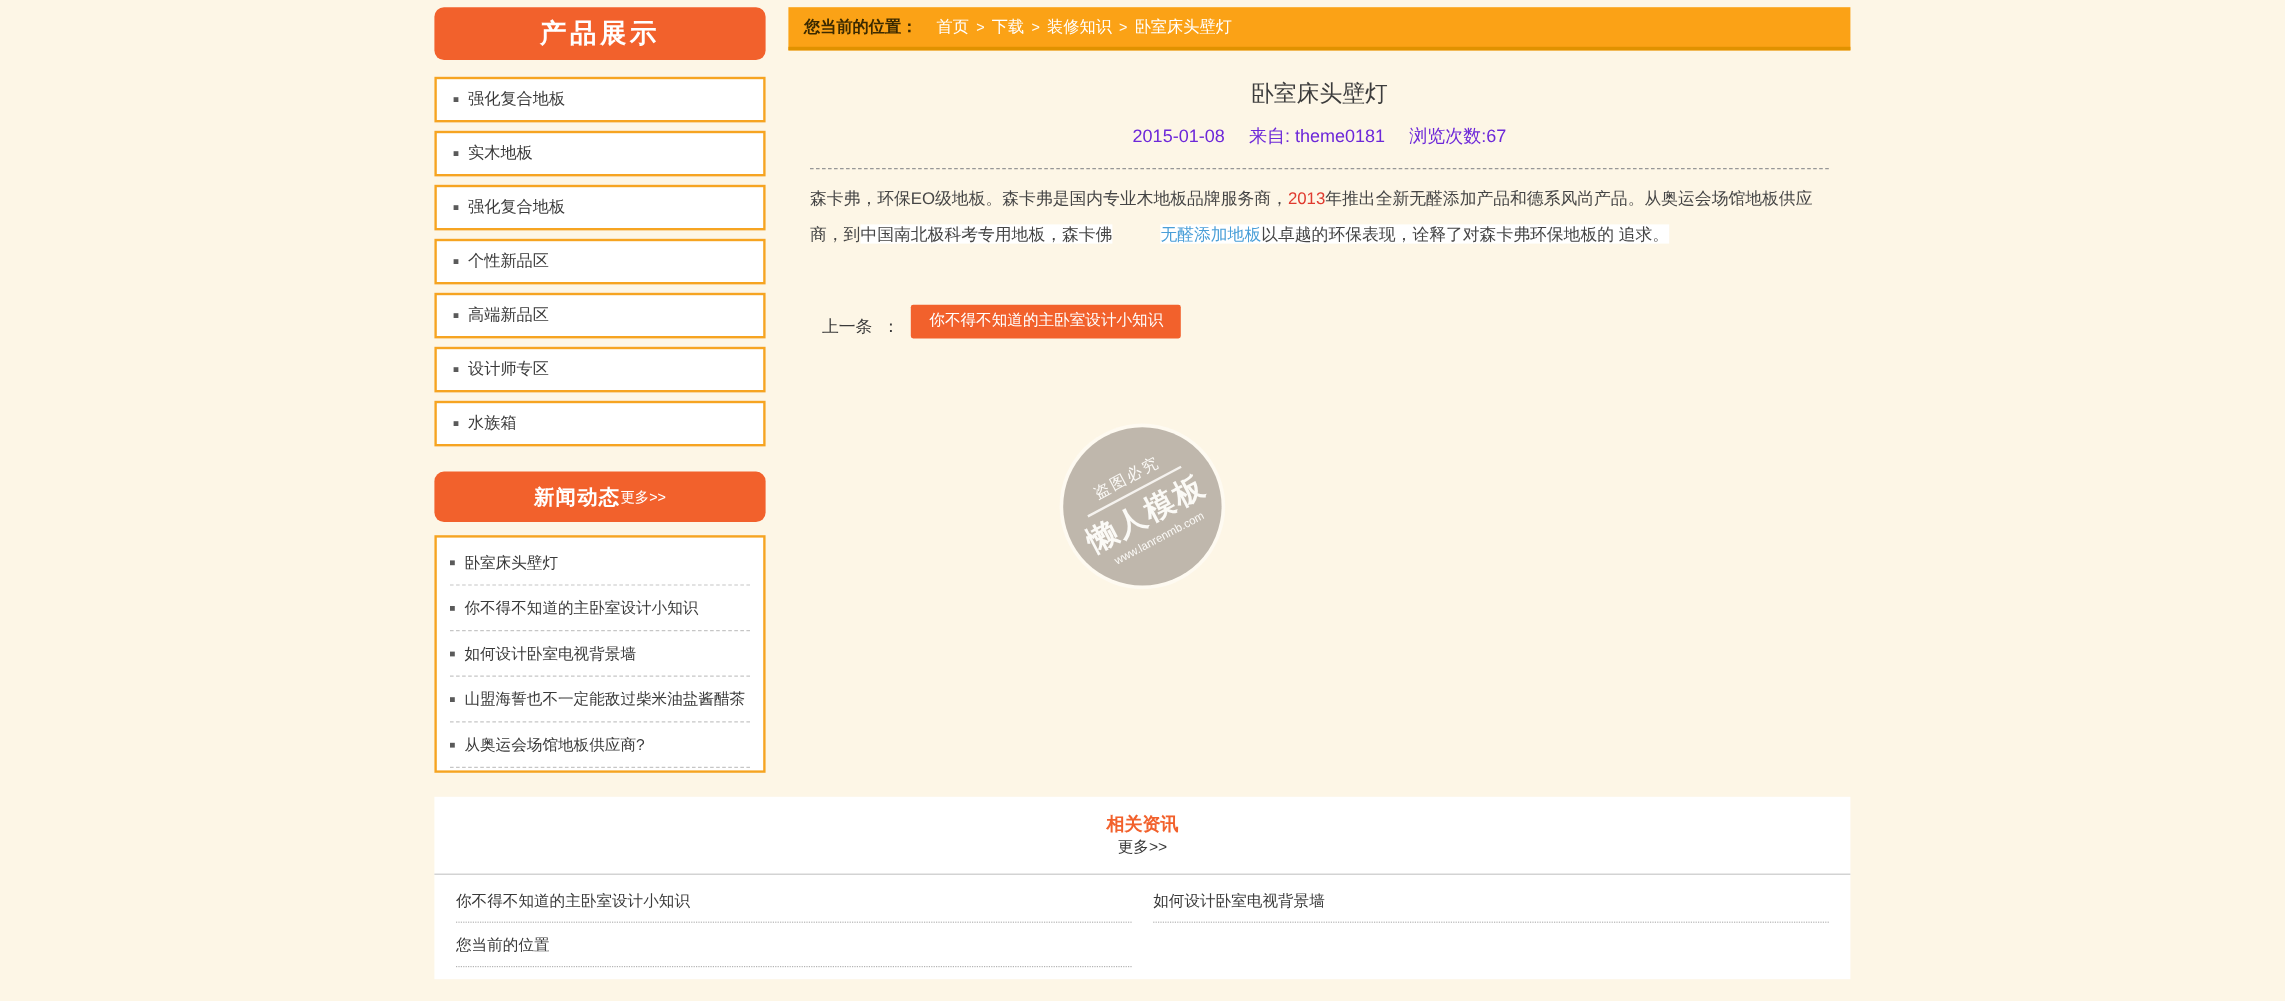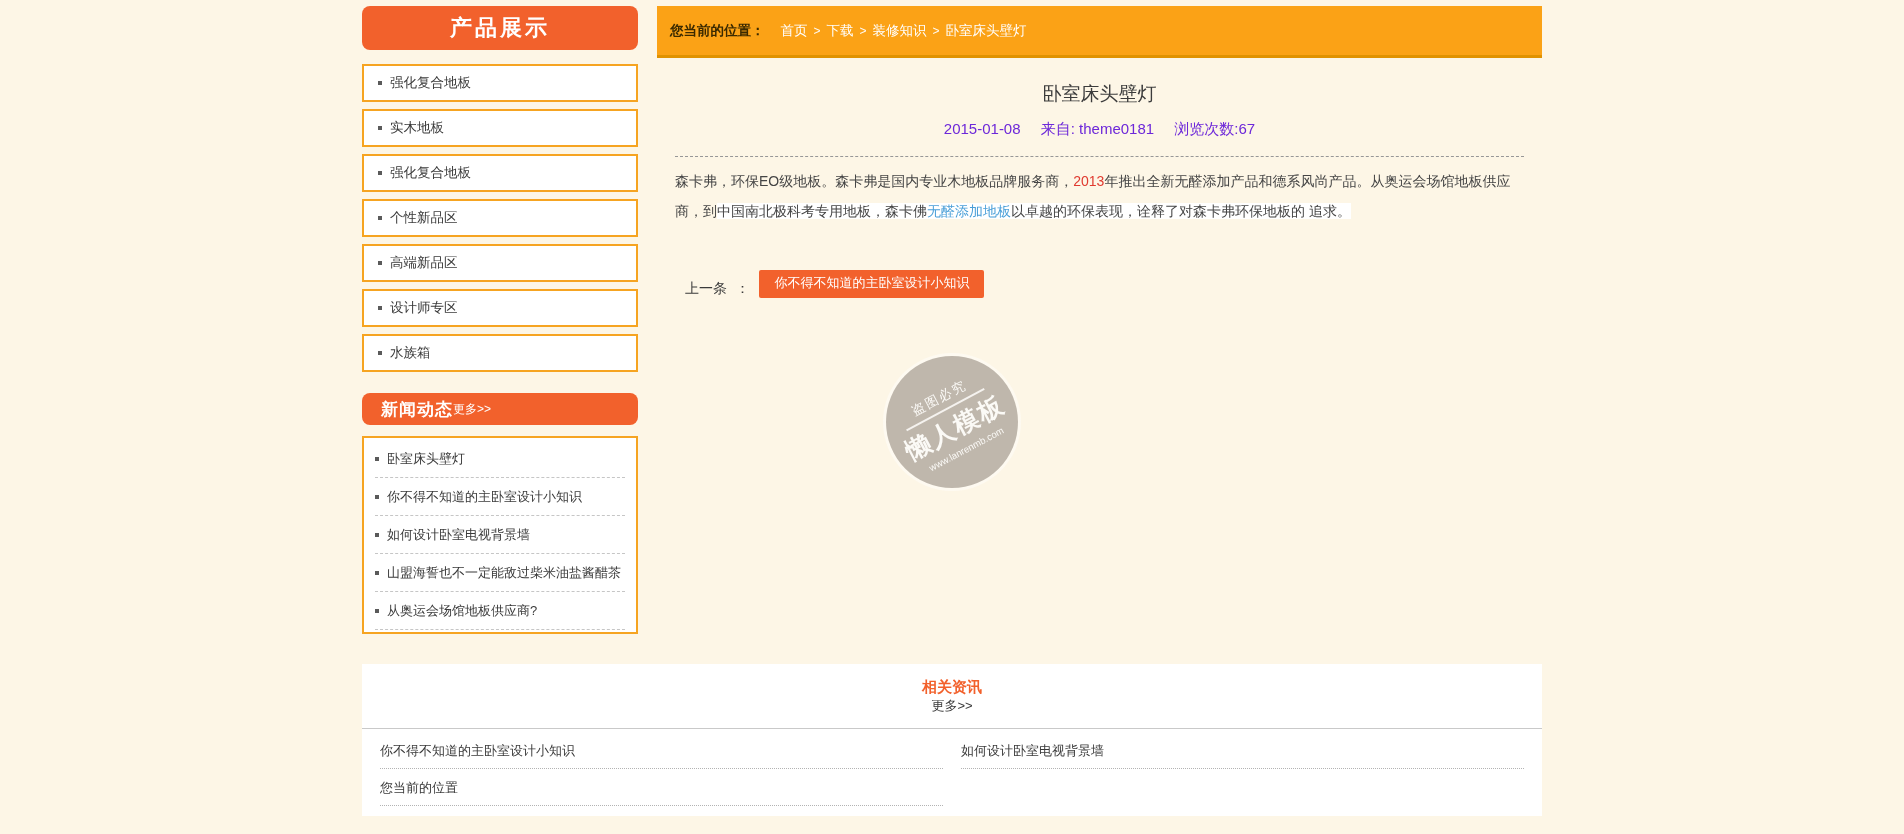--- a/index.html
+++ b/index.html
@@ -25,49 +25,49 @@
     font-size:22px;font-weight:bold;letter-spacing:3px;
   }
   .product-list{margin-top:14px;}
   .p-item{
     height:38px;margin-bottom:7px;background:#fff;border:2px solid var(--gold);
     display:flex;align-items:center;padding-left:14px;font-size:13.5px;color:#3a3a3a;
     cursor:pointer;
   }
   .sq{width:4px;height:4px;background:#5a5a5a;display:inline-block;margin-right:8px;flex:0 0 4px;}
   .news-header{
-    margin-top:21px;background:var(--orange);color:#fff;border-radius:8px;height:32px;
-    display:flex;align-items:center;justify-content:flex-start;padding:0 19px;
+    margin-top:21px;background:var(--orange);color:#fff;border-radius:8px;height:42px;
+    display:flex;align-items:center;justify-content:center;padding:0 19px;
   }
   .news-title{font-size:17px;font-weight:bold;letter-spacing:1px;}
   .news-more{font-size:12px;color:#fff;text-decoration:none;cursor:pointer;}
   .news-list{margin-top:11px;background:#fff;border:2px solid var(--gold);padding:2px 11px;}
   .n-item{
     display:flex;align-items:center;font-size:13px;color:#3a3a3a;
     height:38px;border-bottom:1px dashed #c6c6c6;cursor:pointer;
   }
 
   
   .main{flex:1;min-width:0;}
   .breadcrumb{
     background:var(--breadcrumb);border-bottom:3px solid var(--breadcrumb-border);
-    height:52px;display:flex;align-items:center;padding:0 13px;font-size:13.5px;
+    height:36px;display:flex;align-items:center;padding:0 13px;font-size:13.5px;
   }
   .bc-label{color:#3b2a00;font-weight:bold;margin-right:10px;}
   .bc-link{color:#fff;text-decoration:none;margin:0 6px;cursor:pointer;}
   .bc-sep{color:rgba(255,255,255,.95);font-size:12px;}
   .article{padding:0 18px;}
   .a-title{margin-top:23px;text-align:center;font-size:19px;color:#3c3c3c;}
   .a-meta{margin-top:13px;text-align:center;font-size:15px;color:#6d28d9;}
   .a-meta span{margin:0 8px;}
   .a-divider{border:none;border-top:1px dashed #979797;margin:17px 0 0;}
   .a-body{margin-top:9px;font-size:14px;line-height:30px;color:#454545;}
   .seg.red{color:var(--red);}
   .seg.hl{background:#ffffff;}
-  .seg.link{color:var(--blue);text-decoration:none;cursor:pointer;}
+  .seg.link{color:var(--blue);text-decoration:none;cursor:pointer;margin-left:40px;}
   .prev-row{margin-top:44px;margin-left:10px;display:flex;align-items:flex-end;font-family:Liberation Mono, monospace;}
   .prev-label{font-size:14px;color:#3a3a3a;margin-right:10px;}
   .prev-btn{
     background:var(--orange);color:#fff;border:none;border-radius:2px;
     height:28px;line-height:28px;padding:0 15px;font-size:13px;cursor:pointer;
     font-family:inherit;
   }
 
   
   .watermark{

